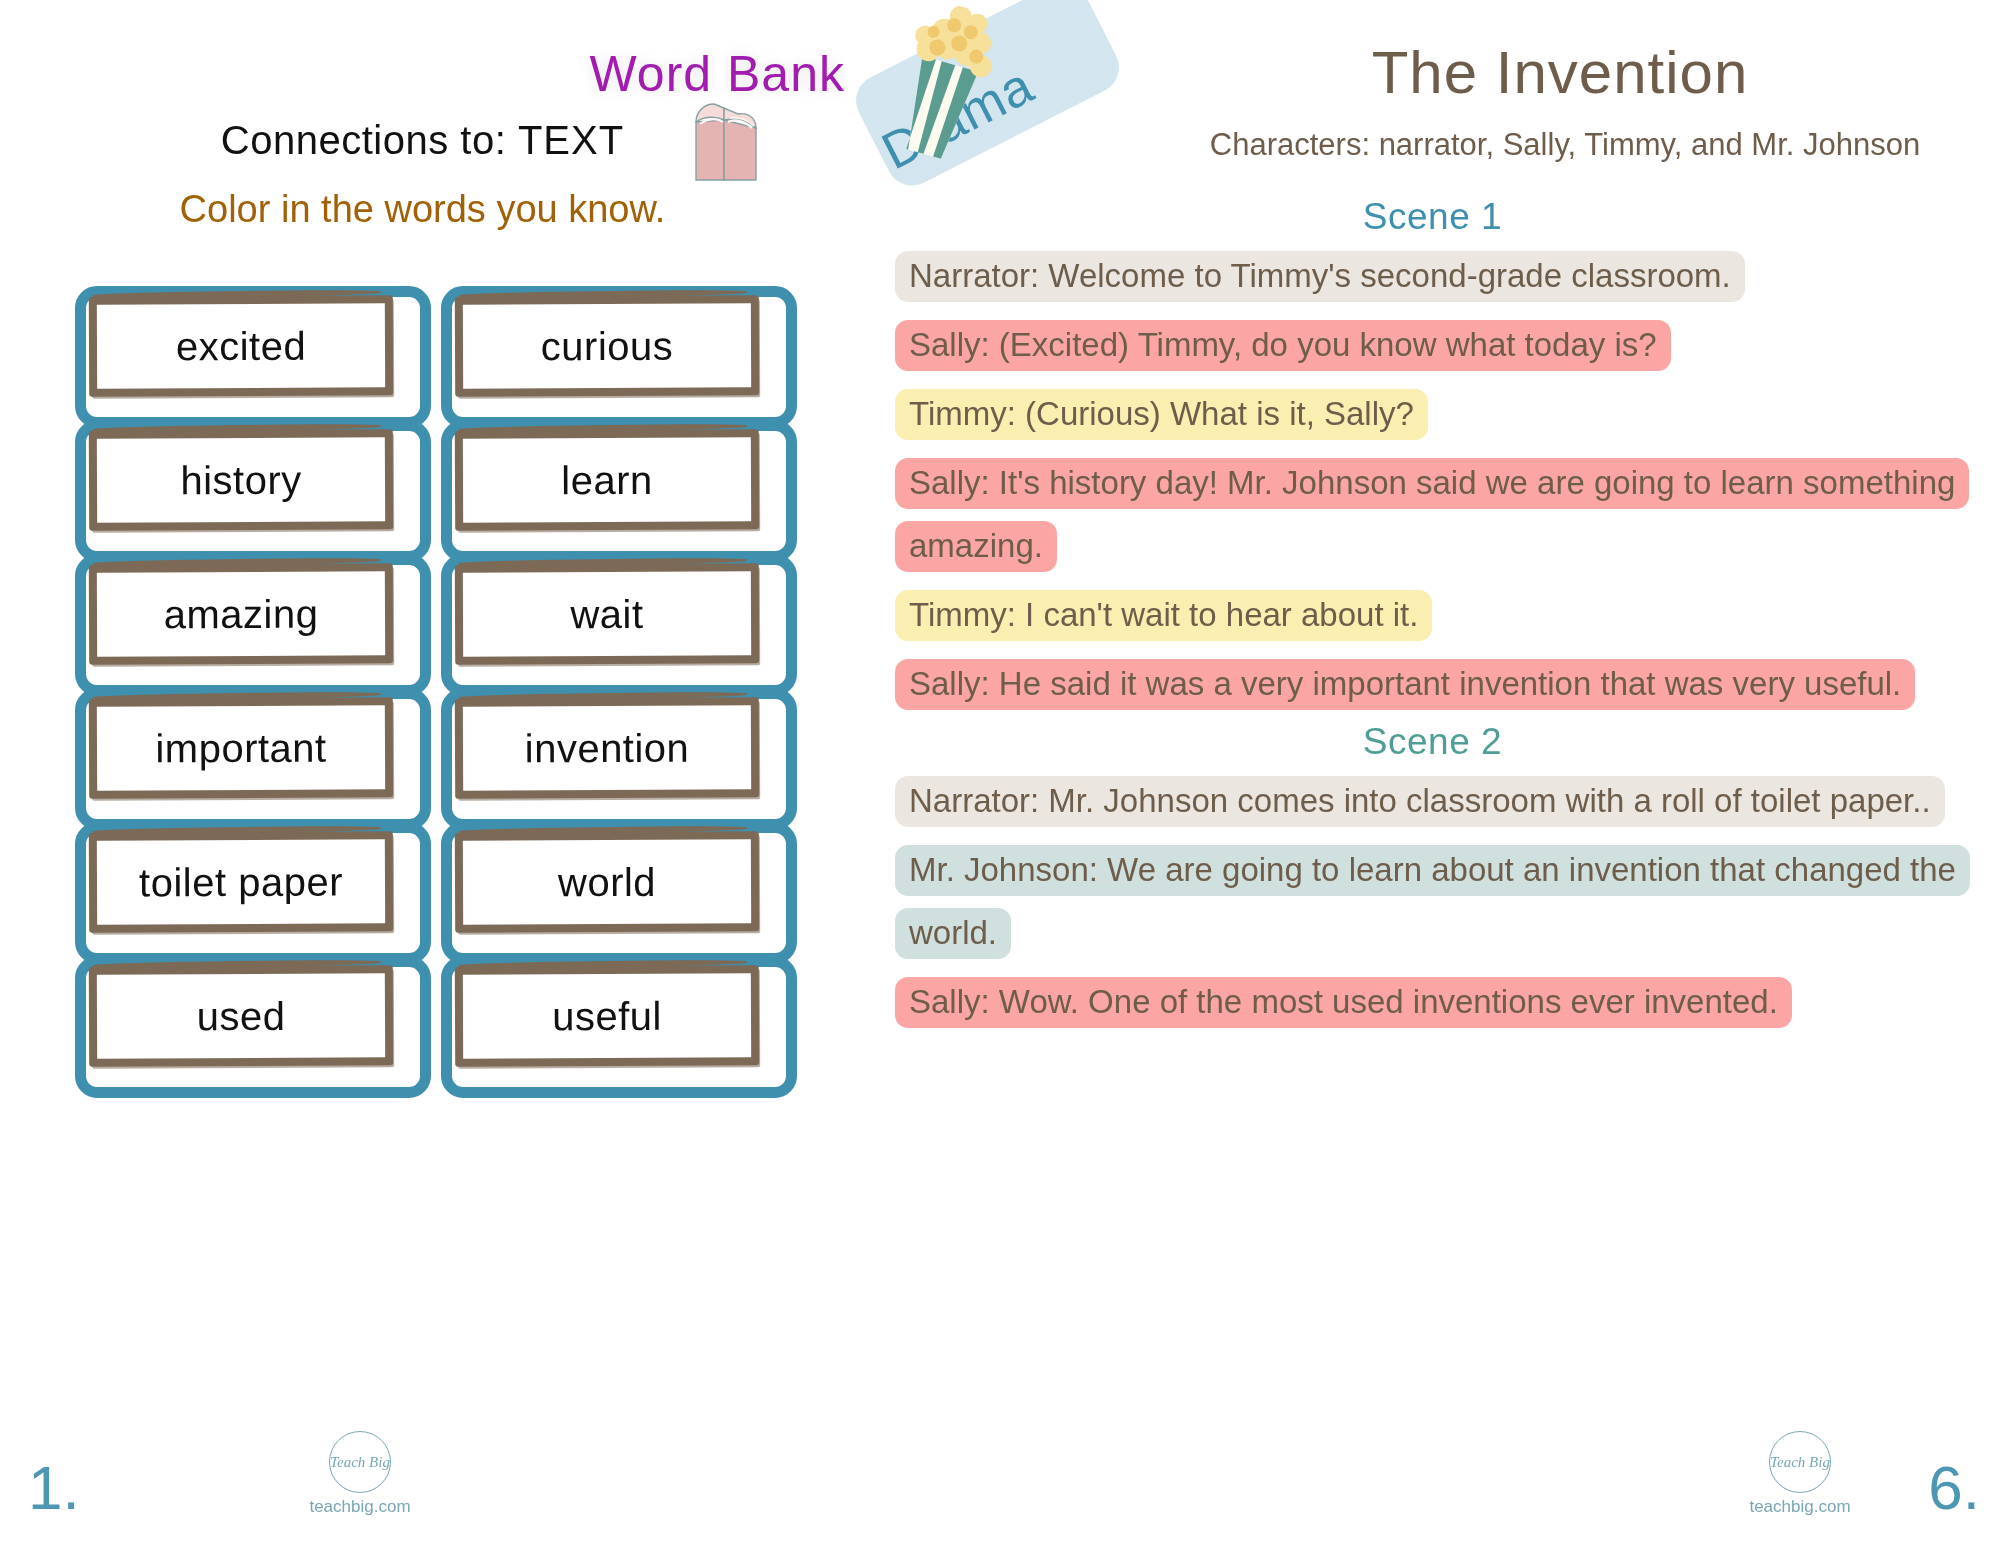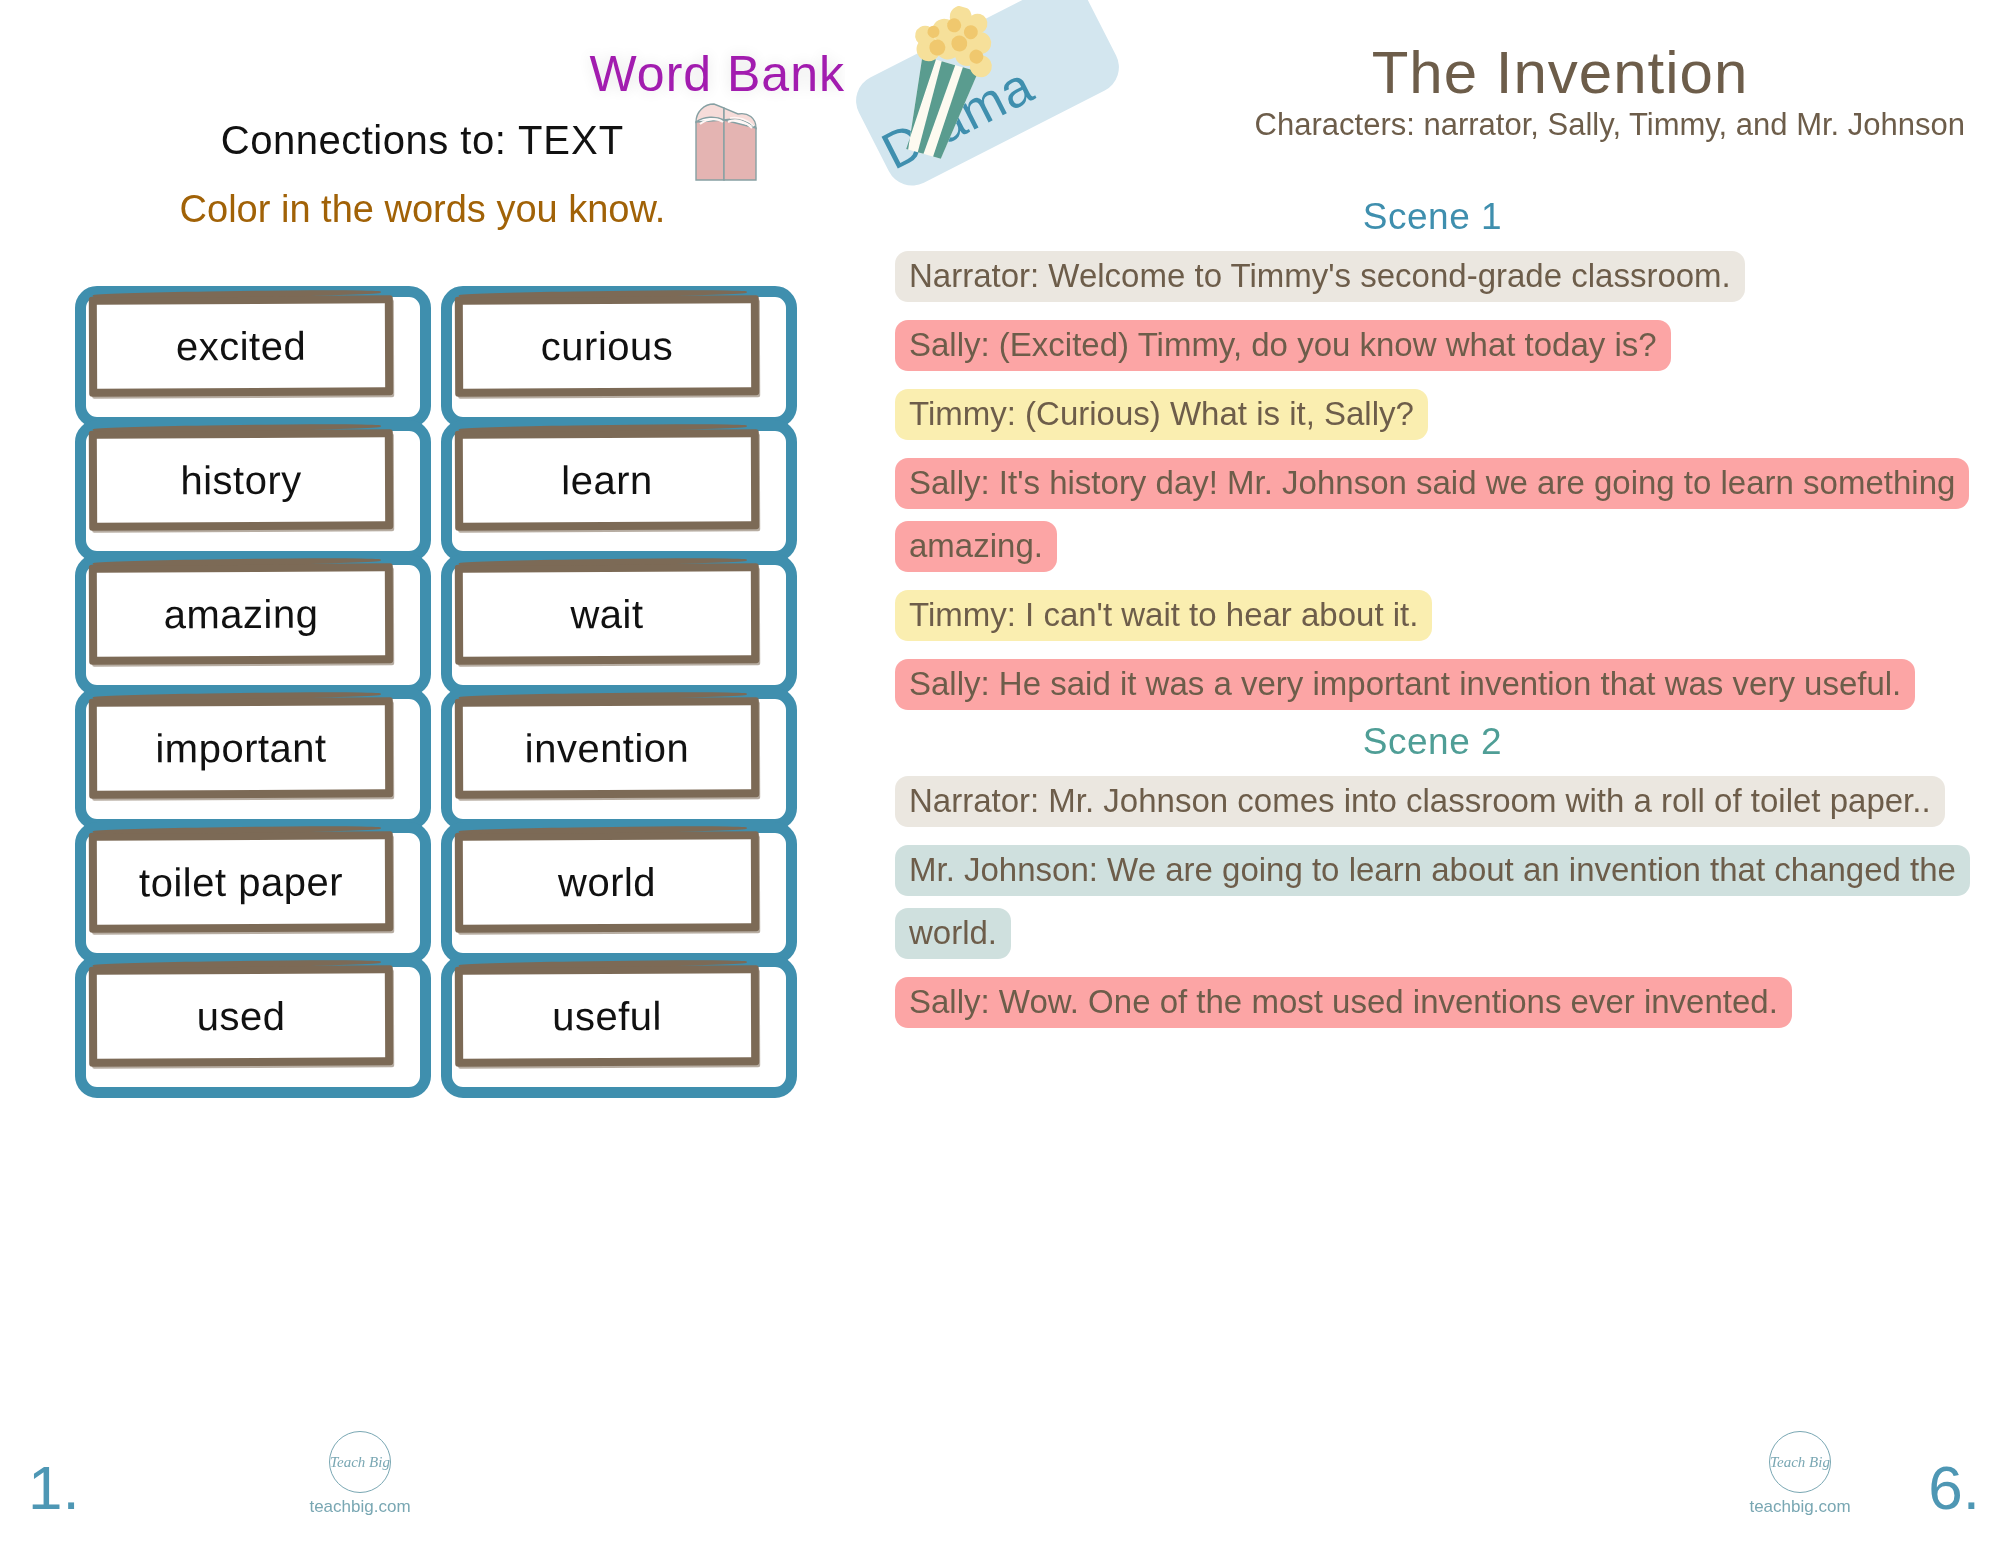--- a/index.html
+++ b/index.html
@@ -168,24 +168,24 @@
     width: 850px;
     text-align: center;
     font-size: 60px;
     color: #6d5d4a;
     font-weight: 300;
     letter-spacing: 1px;
   }
 
   .characters {
     position: absolute;
-    top: 104px;
+    top: 124px;
     left: 320px;
     width: 800px;
-    text-align: right;
+    text-align: center;
     font-size: 31px;
     line-height: 1.35;
     color: #6d5d4a;
     font-weight: 300;
   }
 
   .scene-head {
     text-align: center;
     font-size: 37px;
     font-weight: 300;

